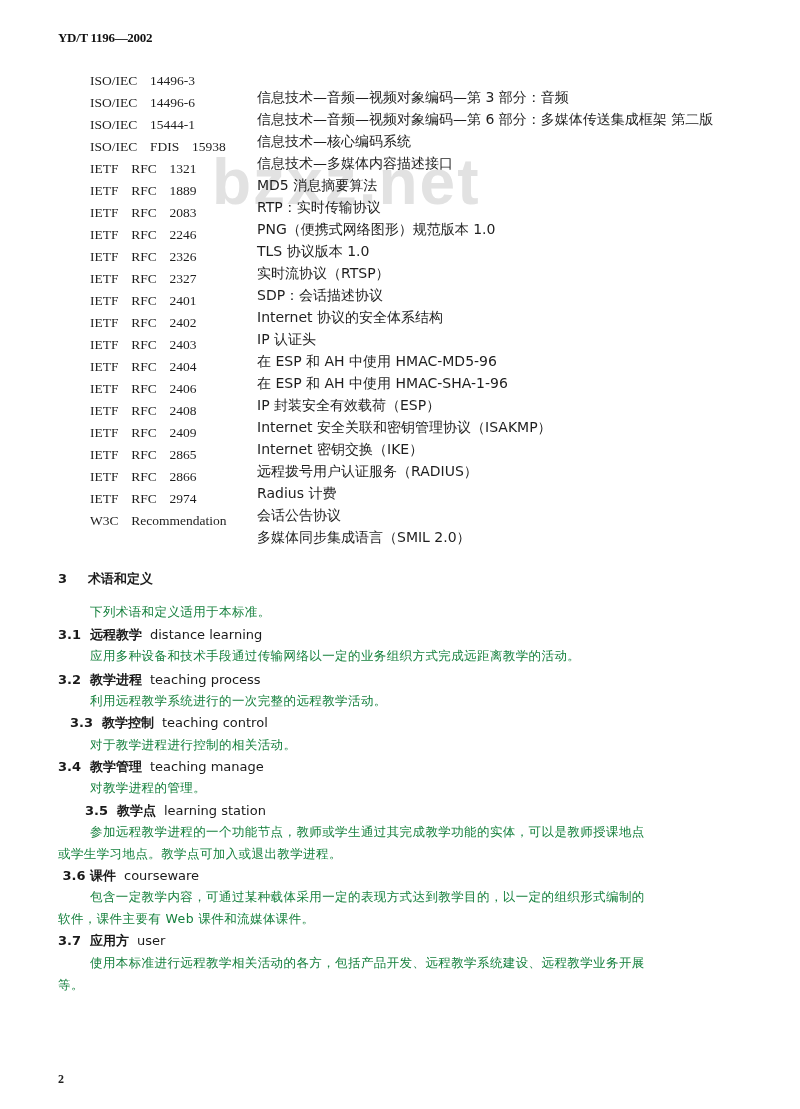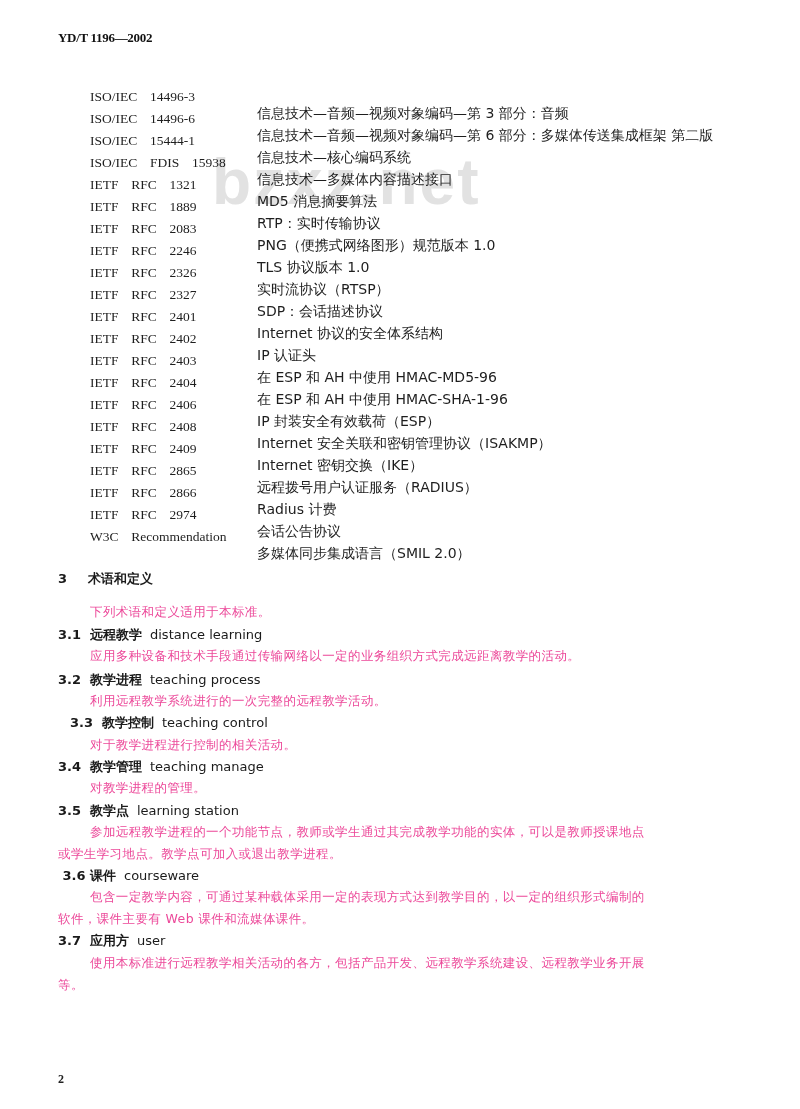--- a/index.html
+++ b/index.html
@@ -40,21 +40,21 @@
     font-size: 64px;
     line-height: 84px;
     color: #e2e2e2;
     letter-spacing: 2px;
     z-index: 0;
     user-select: none;
   }
   .refs {
     position: absolute;
     left: 0;
-    top: 86px;
+    top: 70px;
     width: 800px;
     z-index: 1;
   }
   .ref-row {
     position: relative;
     height: 22px;
     line-height: 22px;
     font-size: 13px;
   }
   .ref-code {
@@ -108,21 +108,21 @@
     font-weight: bold;
   }
   .term-heading .zh {
     font-weight: bold;
     margin-right: 8px;
   }
   .body-text {
     position: absolute;
     font-family: "DejaVu Sans", "Liberation Sans", sans-serif;
     font-size: 12.5px;
-    color: #ec4899;
+    color: #15803d;
     white-space: nowrap;
     letter-spacing: 0.4px;
   }
   .page-number {
     position: absolute;
     left: 58px;
     top: 1072px;
     font-family: "Liberation Serif", "DejaVu Serif", serif;
     font-size: 12px;
     font-weight: bold;
@@ -246,21 +246,21 @@
     <div class="term-heading" style="top:714px;margin-left:12px;">
       <span class="num">3.3</span><span class="zh">教学控制</span><span>teaching control</span>
     </div>
     <div class="body-text" style="left:90px; top:737px;">对于教学进程进行控制的相关活动。</div>
 
     <div class="term-heading" style="top:758px;">
       <span class="num">3.4</span><span class="zh">教学管理</span><span>teaching manage</span>
     </div>
     <div class="body-text" style="left:90px; top:780px;">对教学进程的管理。</div>
 
-    <div class="term-heading" style="top:802px;">
+    <div class="term-heading" style="top:802px;margin-left:27px;">
       <span class="num">3.5</span><span class="zh">教学点</span><span>learning station</span>
     </div>
     <div class="body-text" style="left:90px; top:824px;">参加远程教学进程的一个功能节点，教师或学生通过其完成教学功能的实体，可以是教师授课地点</div>
     <div class="body-text" style="left:58px; top:846px;">或学生学习地点。教学点可加入或退出教学进程。</div>
 
     <div class="term-heading" style="top:867px;text-align:center;">
       <span class="num">3.6</span><span class="zh">课件</span><span>courseware</span>
     </div>
     <div class="body-text" style="left:90px; top:889px;text-align:right;">包含一定教学内容，可通过某种载体采用一定的表现方式达到教学目的，以一定的组织形式编制的</div>
     <div class="body-text" style="left:58px; top:911px;">软件，课件主要有 Web 课件和流媒体课件。</div>

